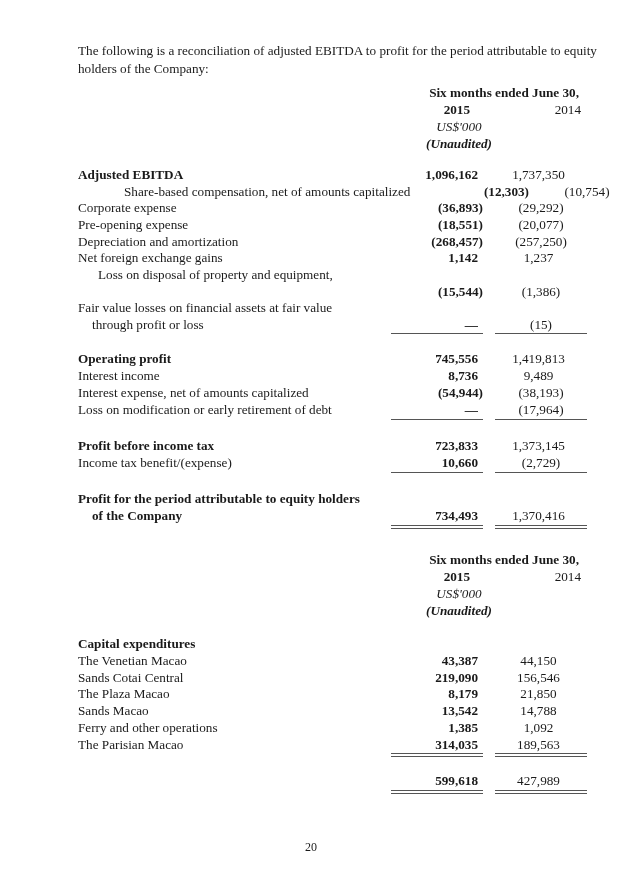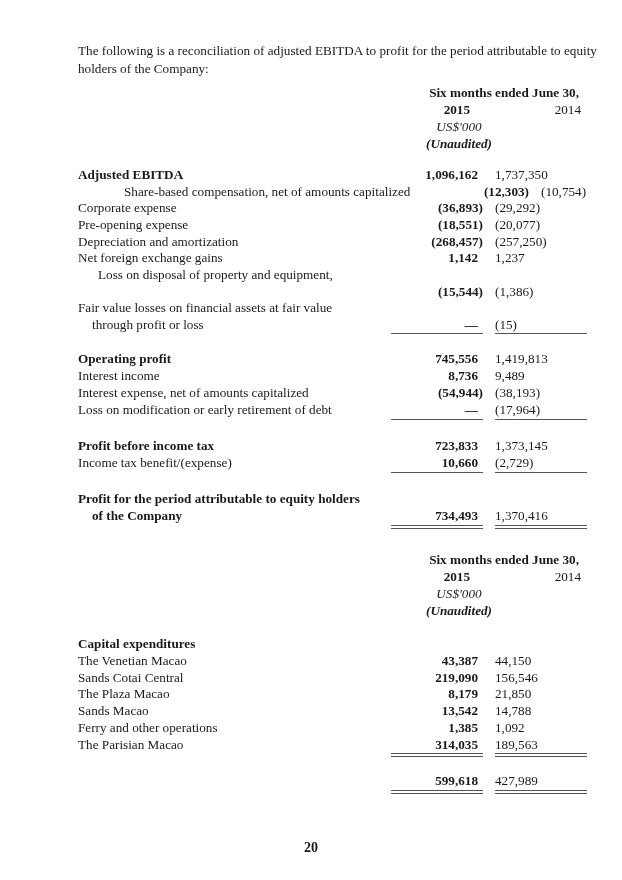--- a/index.html
+++ b/index.html
@@ -17,32 +17,32 @@
   .hdr .y2015 { position: absolute; left: 0; width: 92px; text-align: right; font-weight: bold; padding-right: 13px; box-sizing: border-box; }
   .hdr .y2014 { position: absolute; left: 104px; width: 92px; text-align: right; padding-right: 6px; box-sizing: border-box; }
   .hdr .unit { position: absolute; left: 0; width: 196px; text-align: center; font-style: italic; padding-right: 60px; box-sizing: border-box; }
   .hdr .aud { position: absolute; left: 0; width: 196px; text-align: center; font-style: italic; font-weight: bold; padding-right: 60px; box-sizing: border-box; }
 
   .row { position: absolute; left: 78px; width: 520px; height: 17px; line-height: 17px; }
   .row .label { position: absolute; left: 0; white-space: nowrap; }
   .row .label.indent { left: 14px; }
   .row .label.bold { font-weight: bold; }
   .row .v1 { position: absolute; left: 313px; width: 92px; text-align: right; font-weight: bold; white-space: nowrap; }
-  .row .v2 { position: absolute; left: 417px; width: 92px; text-align: left; white-space: nowrap; }
+  .row .v2 { position: absolute; left: 417px; width: 92px; text-align: center; white-space: nowrap; }
   .num { display: inline-block; }
   .num.pos { padding-right: 5px; }
 
   .rule { position: absolute; height: 0; border-top: 1px solid #555; }
   .rule.c1 { left: 391px; width: 92px; }
   .rule.c2 { left: 495px; width: 92px; }
   .drule { position: absolute; height: 2px; border-top: 1px solid #555; border-bottom: 1px solid #555; }
   .drule.c1 { left: 391px; width: 92px; }
   .drule.c2 { left: 495px; width: 92px; }
 
-  .pageno { position: absolute; left: 0; width: 622px; top: 840px; text-align: center; font-size: 14px; font-weight: bold; }
+  .pageno { position: absolute; left: 0; width: 622px; top: 840px; text-align: center; font-size: 12px; }
 </style>
 </head>
 <body>
 
 <p class="intro">The following is a reconciliation of adjusted EBITDA to profit for the period attributable to equity holders of the Company:</p>
 
 <div class="hdr" style="top:85px;">
   <div class="period" style="top:0;">Six months ended June 30,</div>
   <div class="y2015" style="top:17px;">2015</div>
   <div class="y2014" style="top:17px;">2014</div>

